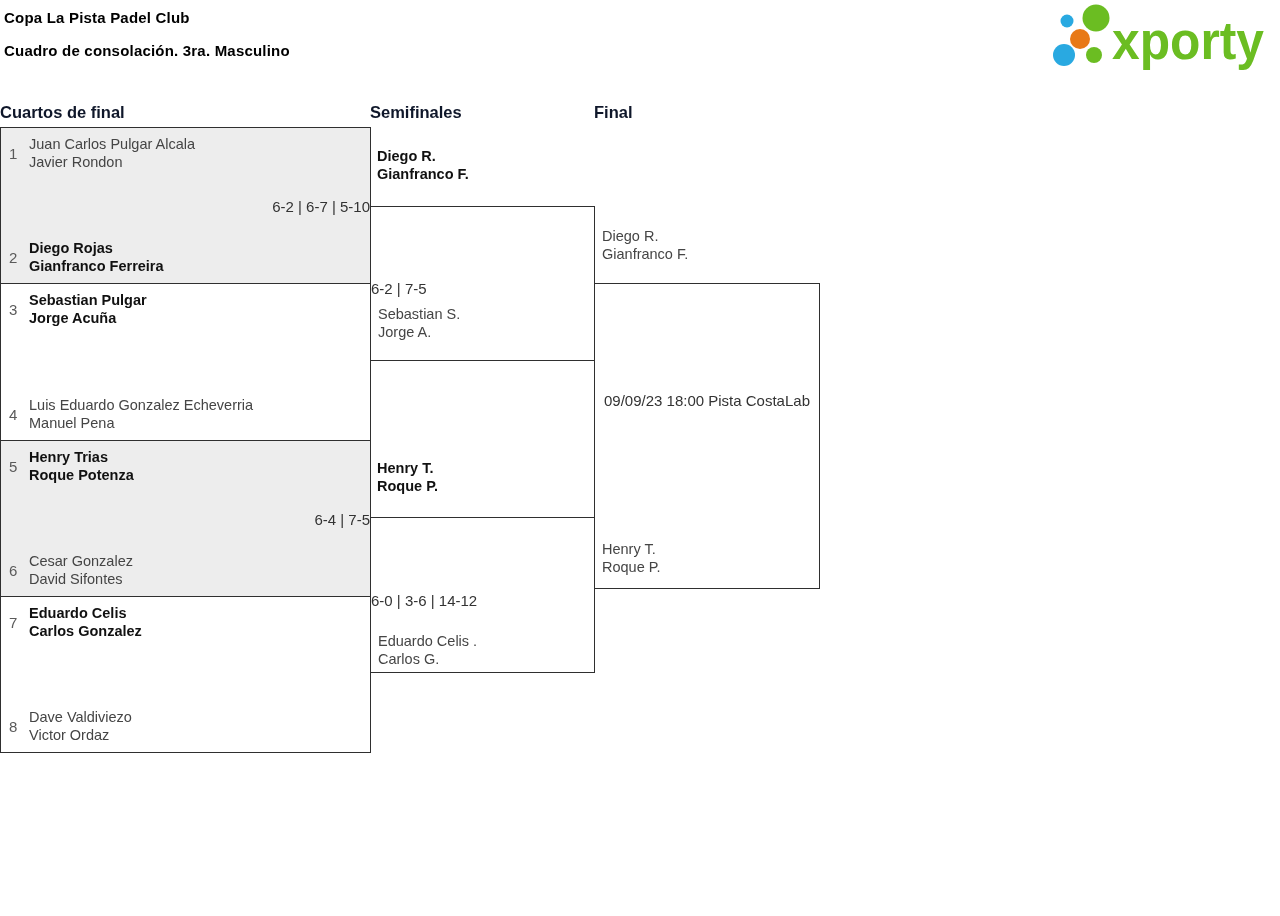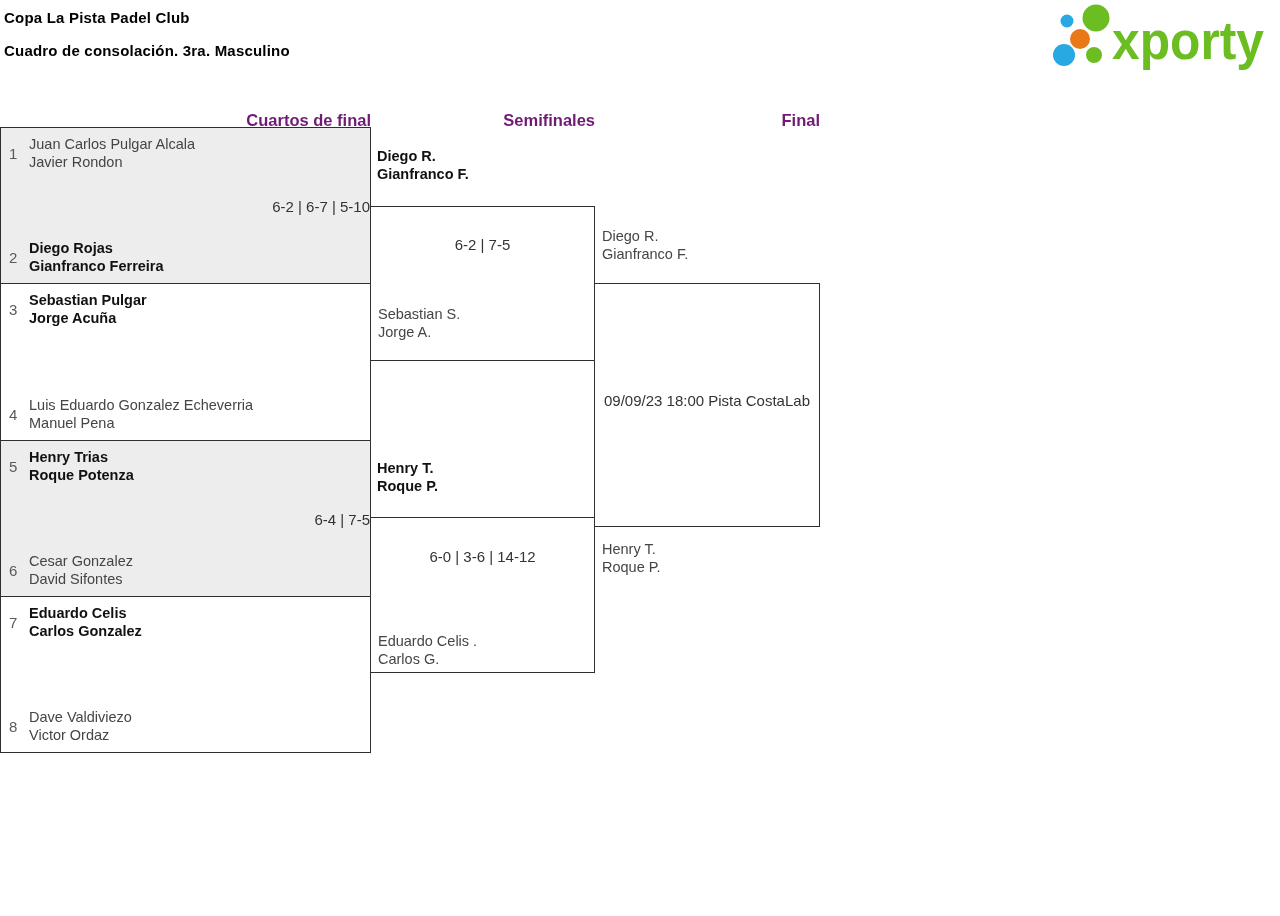--- a/index.html
+++ b/index.html
@@ -5,21 +5,21 @@
   html,body{margin:0;padding:0;background:#fff;}
   .canvas{position:relative;width:1280px;height:916px;overflow:hidden;background:#fff;
           font-family:"Liberation Sans",sans-serif;color:#222;}
 
   
   .title{position:absolute;left:4px;top:1px;font-size:15px;font-weight:700;
          line-height:33px;color:#000;letter-spacing:.2px;}
   .logo-svg{position:absolute;left:1048px;top:2px;}
 
   
-  .round-header{position:absolute;top:111px;font-size:16.5px;font-weight:700;color:#701a75;text-align:right;}
+  .round-header{position:absolute;top:103px;font-size:16.5px;font-weight:700;color:#0f172a;text-align:left;}
   .rh-qf{left:0;width:371px;}
   .rh-sf{left:370px;width:225px;}
   .rh-f{left:594px;width:226px;}
 
   
   .qf{position:absolute;left:0;width:371px;border:1px solid #2f2f2f;box-sizing:border-box;background:#fff;}
   .qf.gray{background:#ededed;}
   .qf1{top:127px;height:157px;}
   .qf2{top:283px;height:158px;}
   .qf3{top:440px;height:157px;}
@@ -31,22 +31,22 @@
   .seed{width:20px;font-size:15px;color:#5a5a5a;flex:none;}
   .names{font-size:14.5px;line-height:18px;color:#454545;}
   .winner .names{font-weight:700;color:#111;}
   .qf-score{position:absolute;left:0;right:0;top:50%;transform:translateY(-50%);
             text-align:right;font-size:15px;color:#333;}
 
   
   .box{position:absolute;border:1px solid #2f2f2f;box-sizing:border-box;}
   .sfb1{left:370px;top:206px;width:225px;height:155px;}
   .sfb2{left:370px;top:517px;width:225px;height:156px;}
-  .finb{left:594px;top:283px;width:226px;height:244px;}
-  .box .score{position:absolute;left:0;right:0;text-align:center;font-size:15px;color:#333;}
+  .finb{left:594px;top:283px;width:226px;height:306px;}
+  .box .score{position:absolute;left:0;right:0;text-align:left;font-size:15px;color:#333;margin-top:44px;}
   .sfb1 .score{top:29px;}
   .sfb2 .score{top:30px;}
   .box .inner-team{position:absolute;left:7px;font-size:14.5px;line-height:18px;color:#454545;}
   .sfb1 .inner-team{top:98px;}
   .sfb2 .inner-team{top:114px;}
   .finb .schedule{position:absolute;left:0;right:0;top:108px;text-align:center;font-size:15px;color:#333;}
   .finb .inner-team{top:256px;}
 
   
   .float-label{position:absolute;font-size:14.5px;line-height:18px;color:#454545;}

